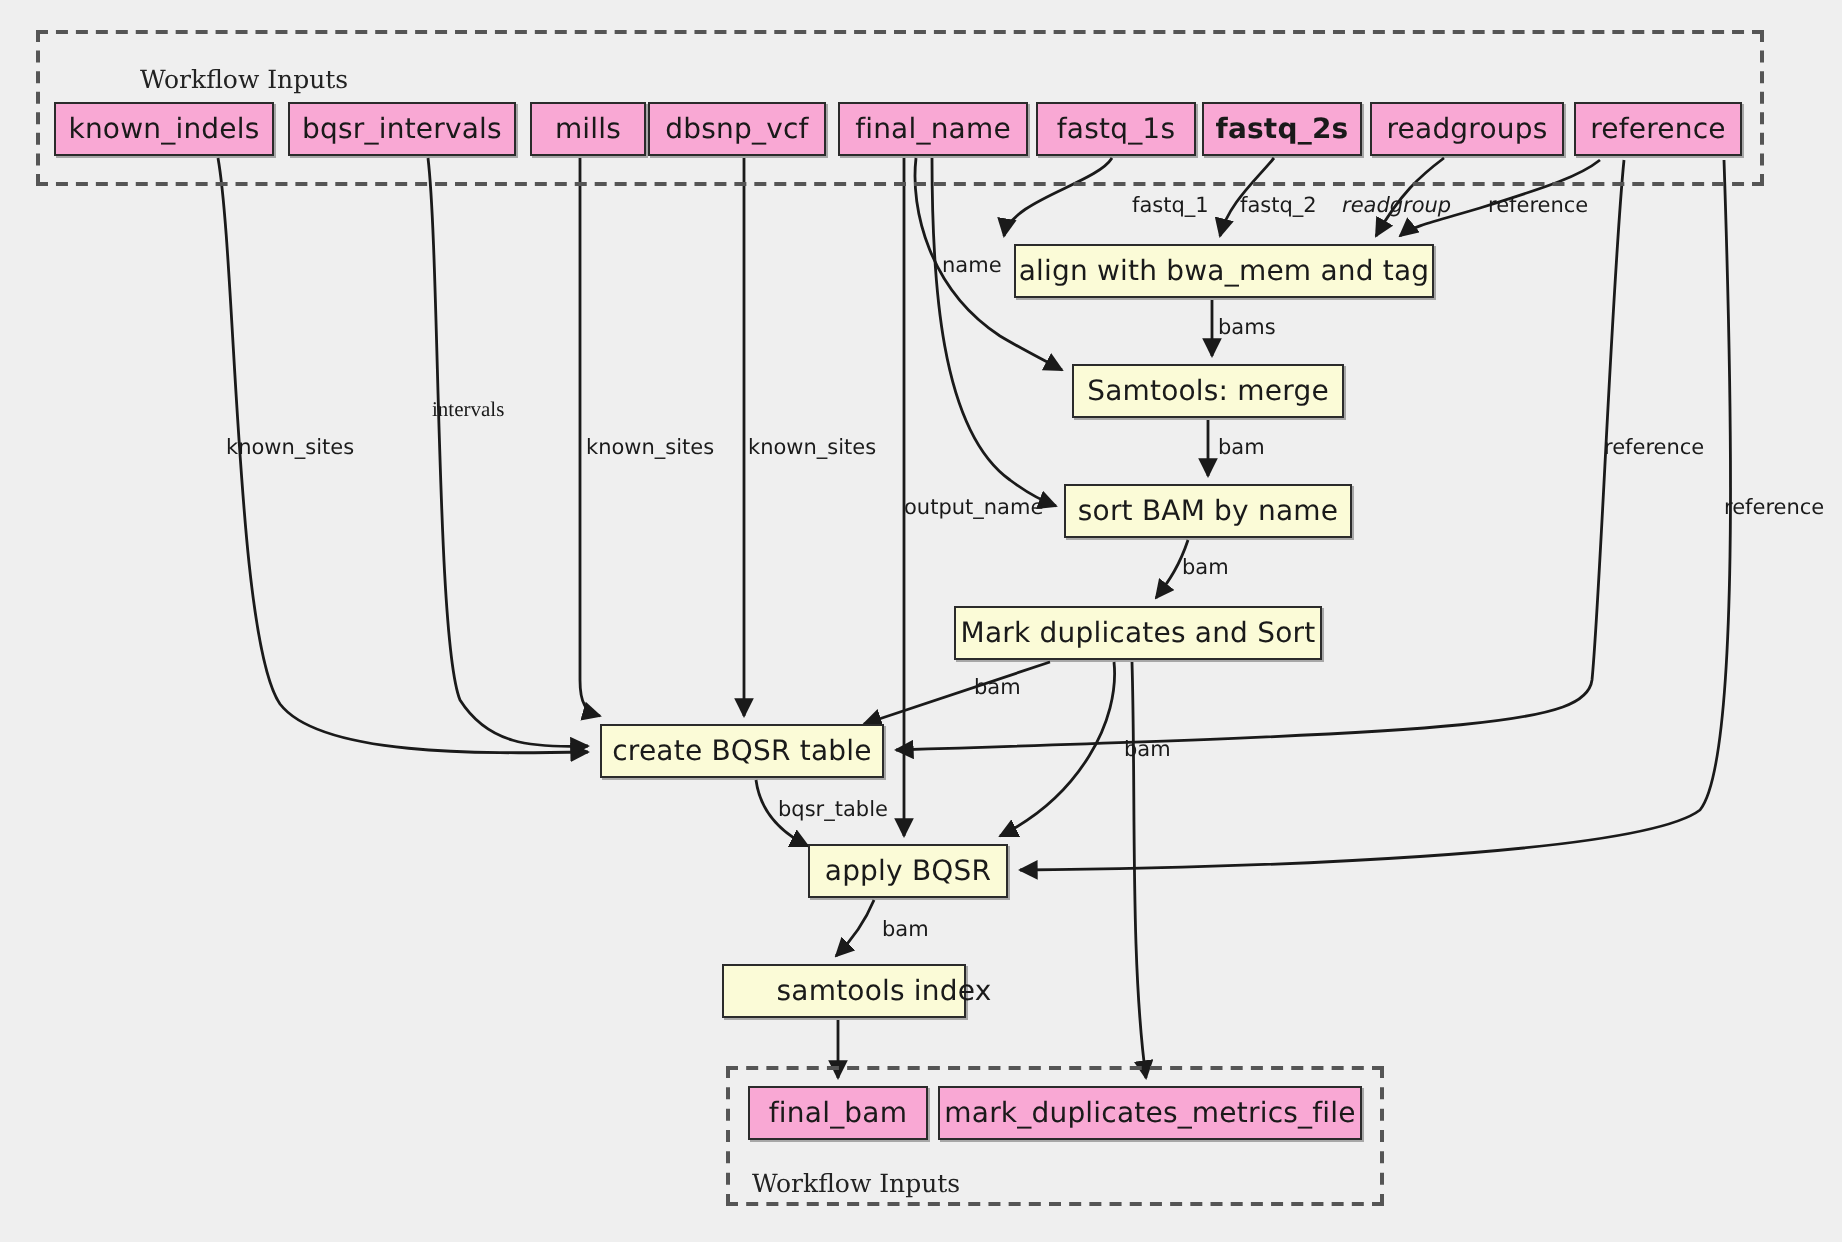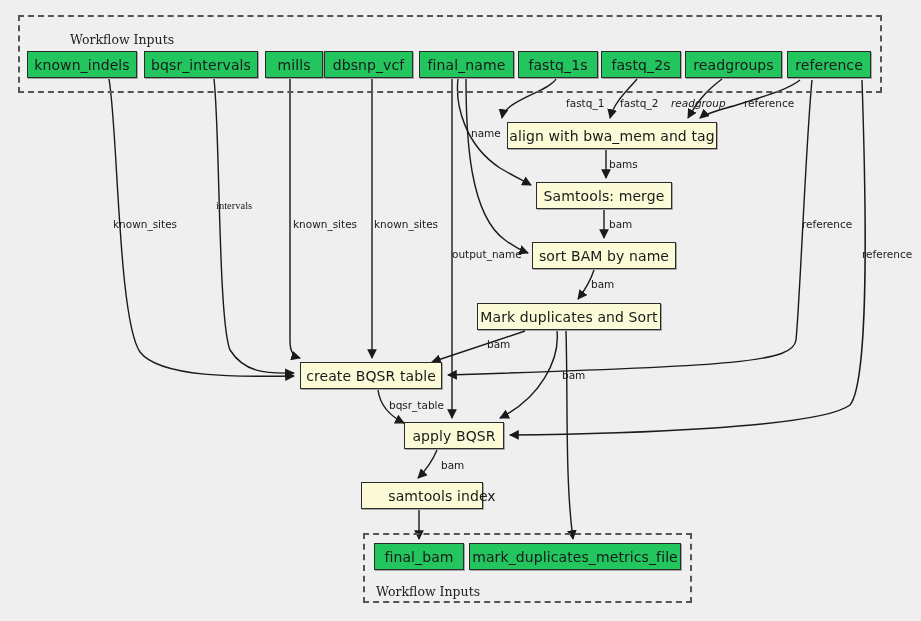--- a/index.html
+++ b/index.html
@@ -44,21 +44,21 @@
     display: flex;
     align-items: center;
     justify-content: center;
     white-space: nowrap;
     font-size: 14px;
     color: #1a1a1a;
     letter-spacing: 0.1px;
     box-shadow: 1px 1px 0 rgba(0,0,0,0.30);
   }
   .node.io {
-    background: #22c55e;
+    background: #f9a8d4;
   }
   .node.step {
     background: #fbfbd7;
   }
   .edge-label {
     position: absolute;
     font-size: 10.5px;
     color: #1a1a1a;
     white-space: nowrap;
     background: transparent;
@@ -129,21 +129,21 @@
 
   <div class="group-box" style="left:363px; top:533px; width:329px; height:70px;"></div>
   <div class="group-label" style="left:376px; top:584px;">Workflow Inputs</div>
 
   <div class="node io" style="left:27px; top:51px; width:110px; height:27px;">known_indels</div>
   <div class="node io" style="left:144px; top:51px; width:114px; height:27px;">bqsr_intervals</div>
   <div class="node io" style="left:265px; top:51px; width:58px; height:27px;">mills</div>
   <div class="node io" style="left:324px; top:51px; width:89px; height:27px;">dbsnp_vcf</div>
   <div class="node io" style="left:419px; top:51px; width:95px; height:27px;">final_name</div>
   <div class="node io" style="left:518px; top:51px; width:80px; height:27px;">fastq_1s</div>
-  <div class="node io" style="left:601px; top:51px; width:80px; height:27px;">fastq_2s</div>
+  <div class="node io" style="left:601px; top:51px; width:80px; height:27px;font-weight:bold;">fastq_2s</div>
   <div class="node io" style="left:685px; top:51px; width:97px; height:27px;">readgroups</div>
   <div class="node io" style="left:787px; top:51px; width:84px; height:27px;">reference</div>
 
   <div class="node step" style="left:507px; top:122px; width:210px; height:27px;">align with bwa_mem and tag</div>
   <div class="node step" style="left:536px; top:182px; width:136px; height:27px;">Samtools: merge</div>
   <div class="node step" style="left:532px; top:242px; width:144px; height:27px;">sort BAM by name</div>
   <div class="node step" style="left:477px; top:303px; width:184px; height:27px;">Mark duplicates and Sort</div>
   <div class="node step" style="left:300px; top:362px; width:142px; height:27px;">create BQSR table</div>
   <div class="node step" style="left:404px; top:422px; width:100px; height:27px;">apply BQSR</div>
   <div class="node step" style="left:361px; top:482px; width:122px; height:27px;padding-left:40px;">samtools index</div>

